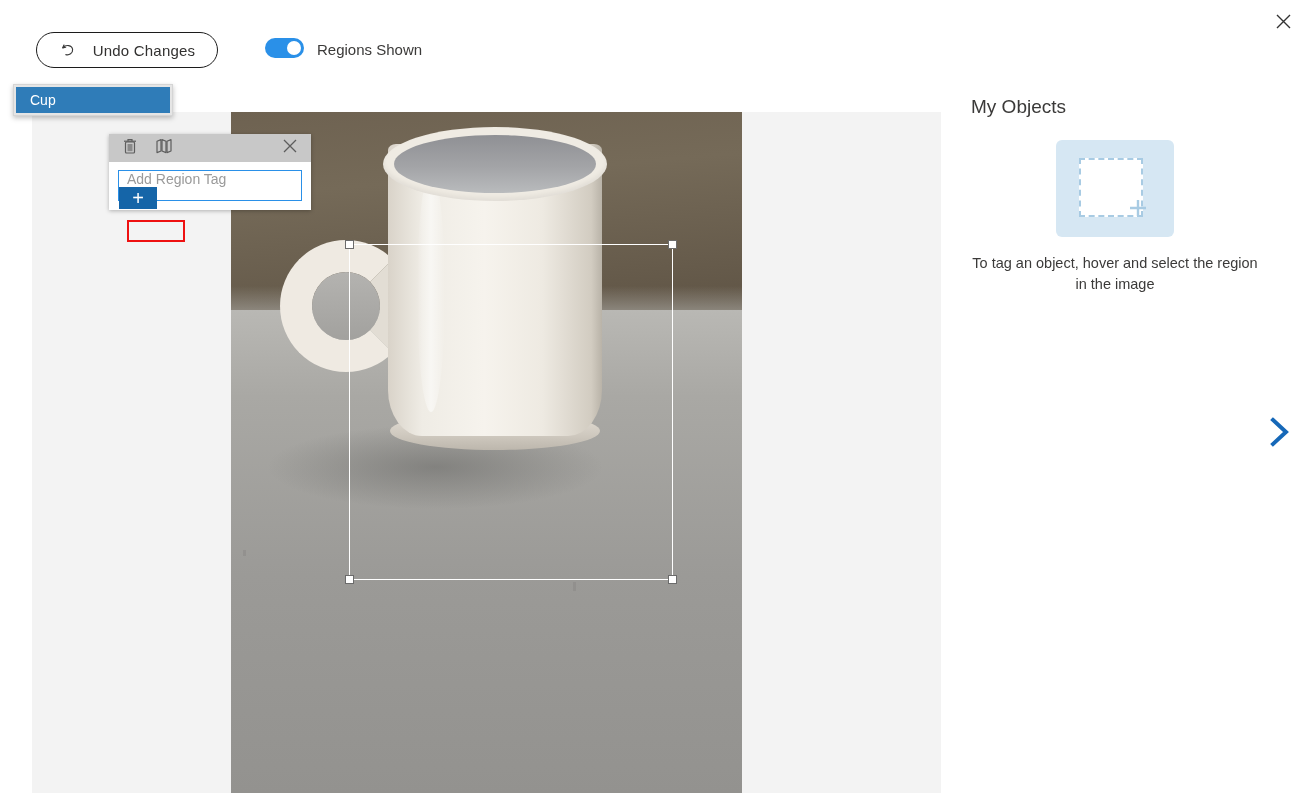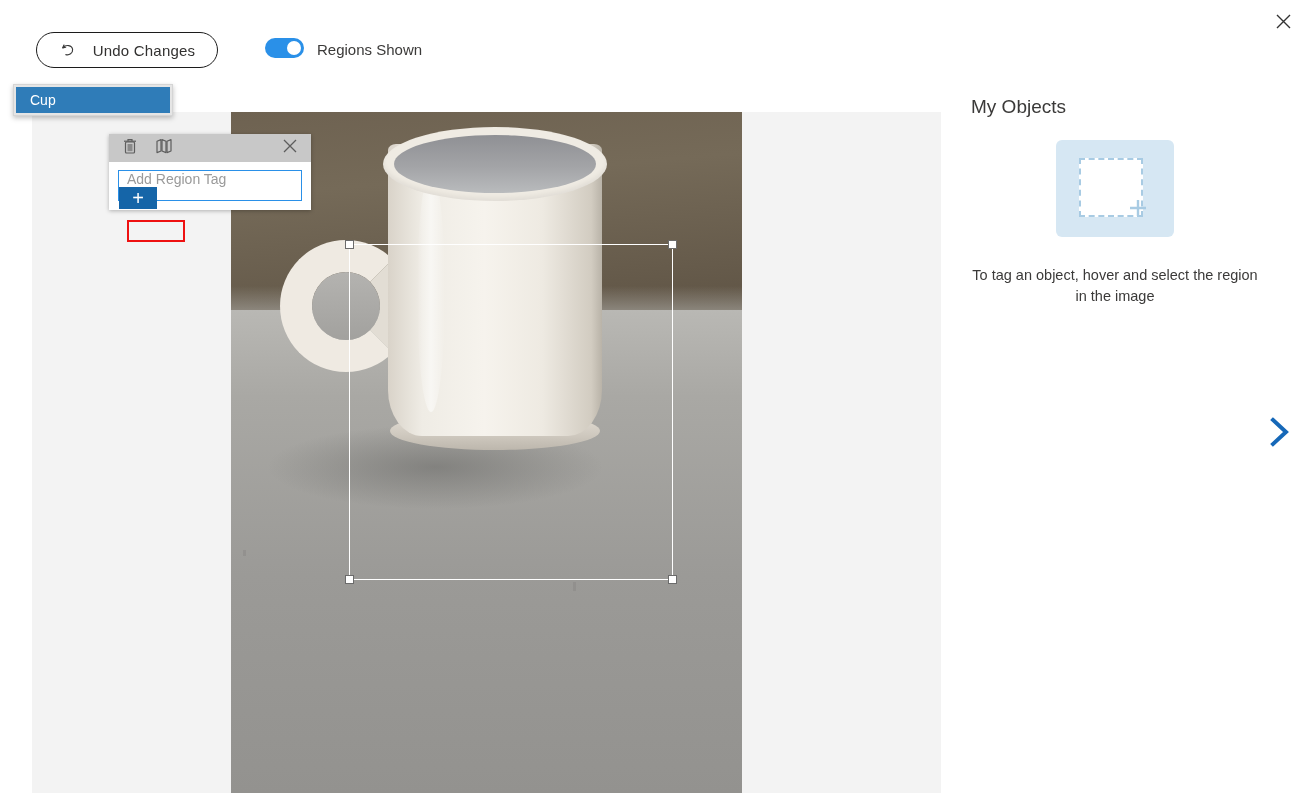--- a/index.html
+++ b/index.html
@@ -298,21 +298,21 @@
     background: #ffffff;
     border: 2px dashed #a8cbe3;
   }
   .obj-plus {
     position: absolute;
     left: 71px; top: 57px;
     width: 22px; height: 22px;
     color: #a8cbe3;
   }
   .obj-hint {
-    margin-top: 28px;
+    margin-top: 16px;
     font-size: 14.5px;
     line-height: 1.45;
     color: #3b3a39;
     text-align: center;
     padding: 0 2px;
   }
 
   
   .next-arrow {
     position: absolute;

